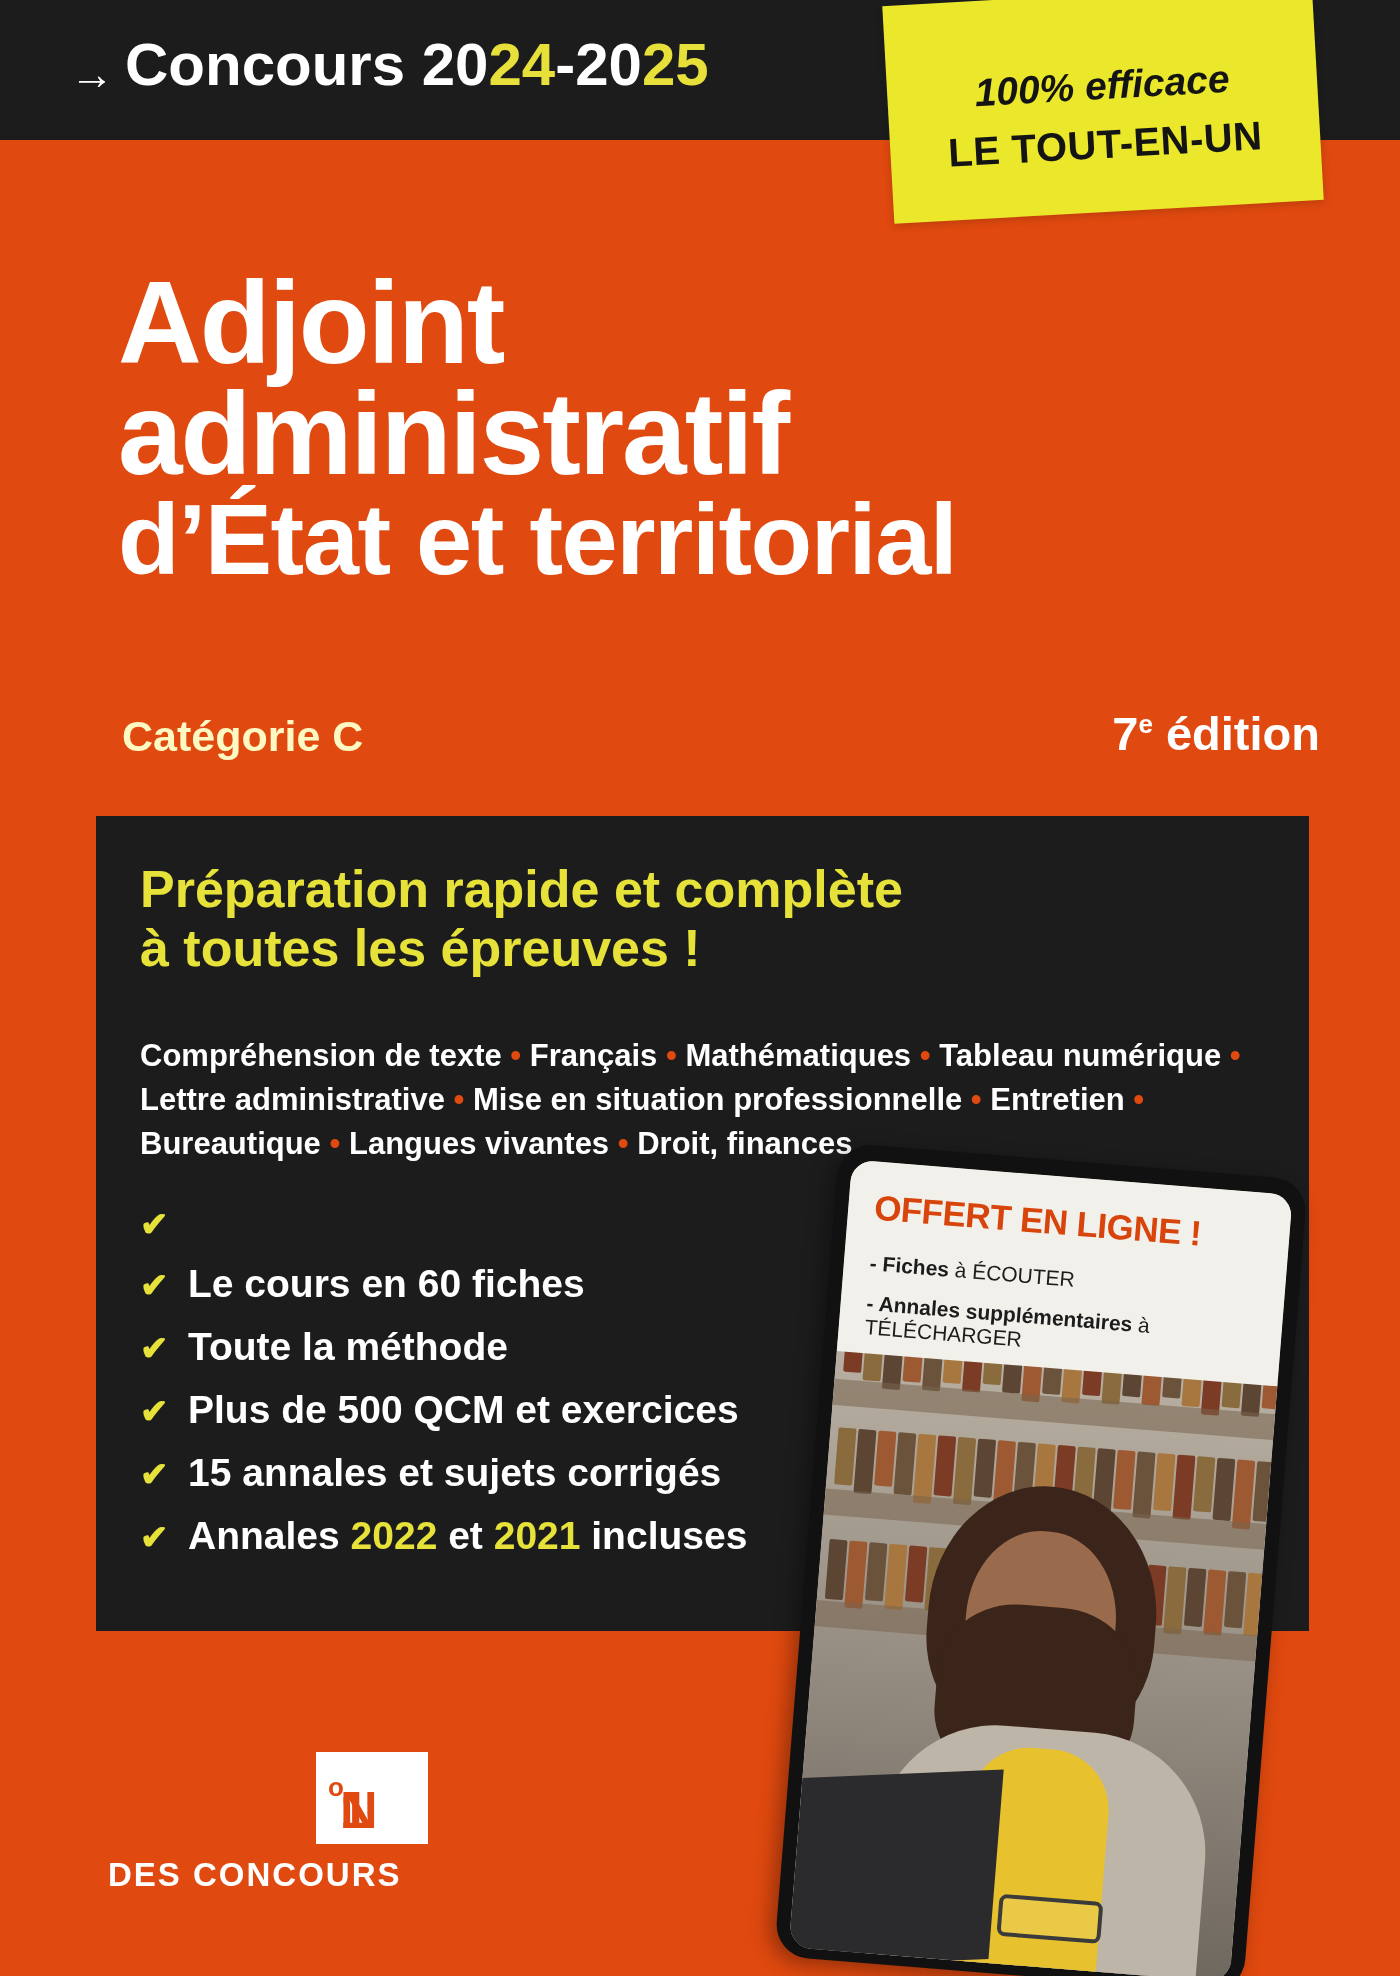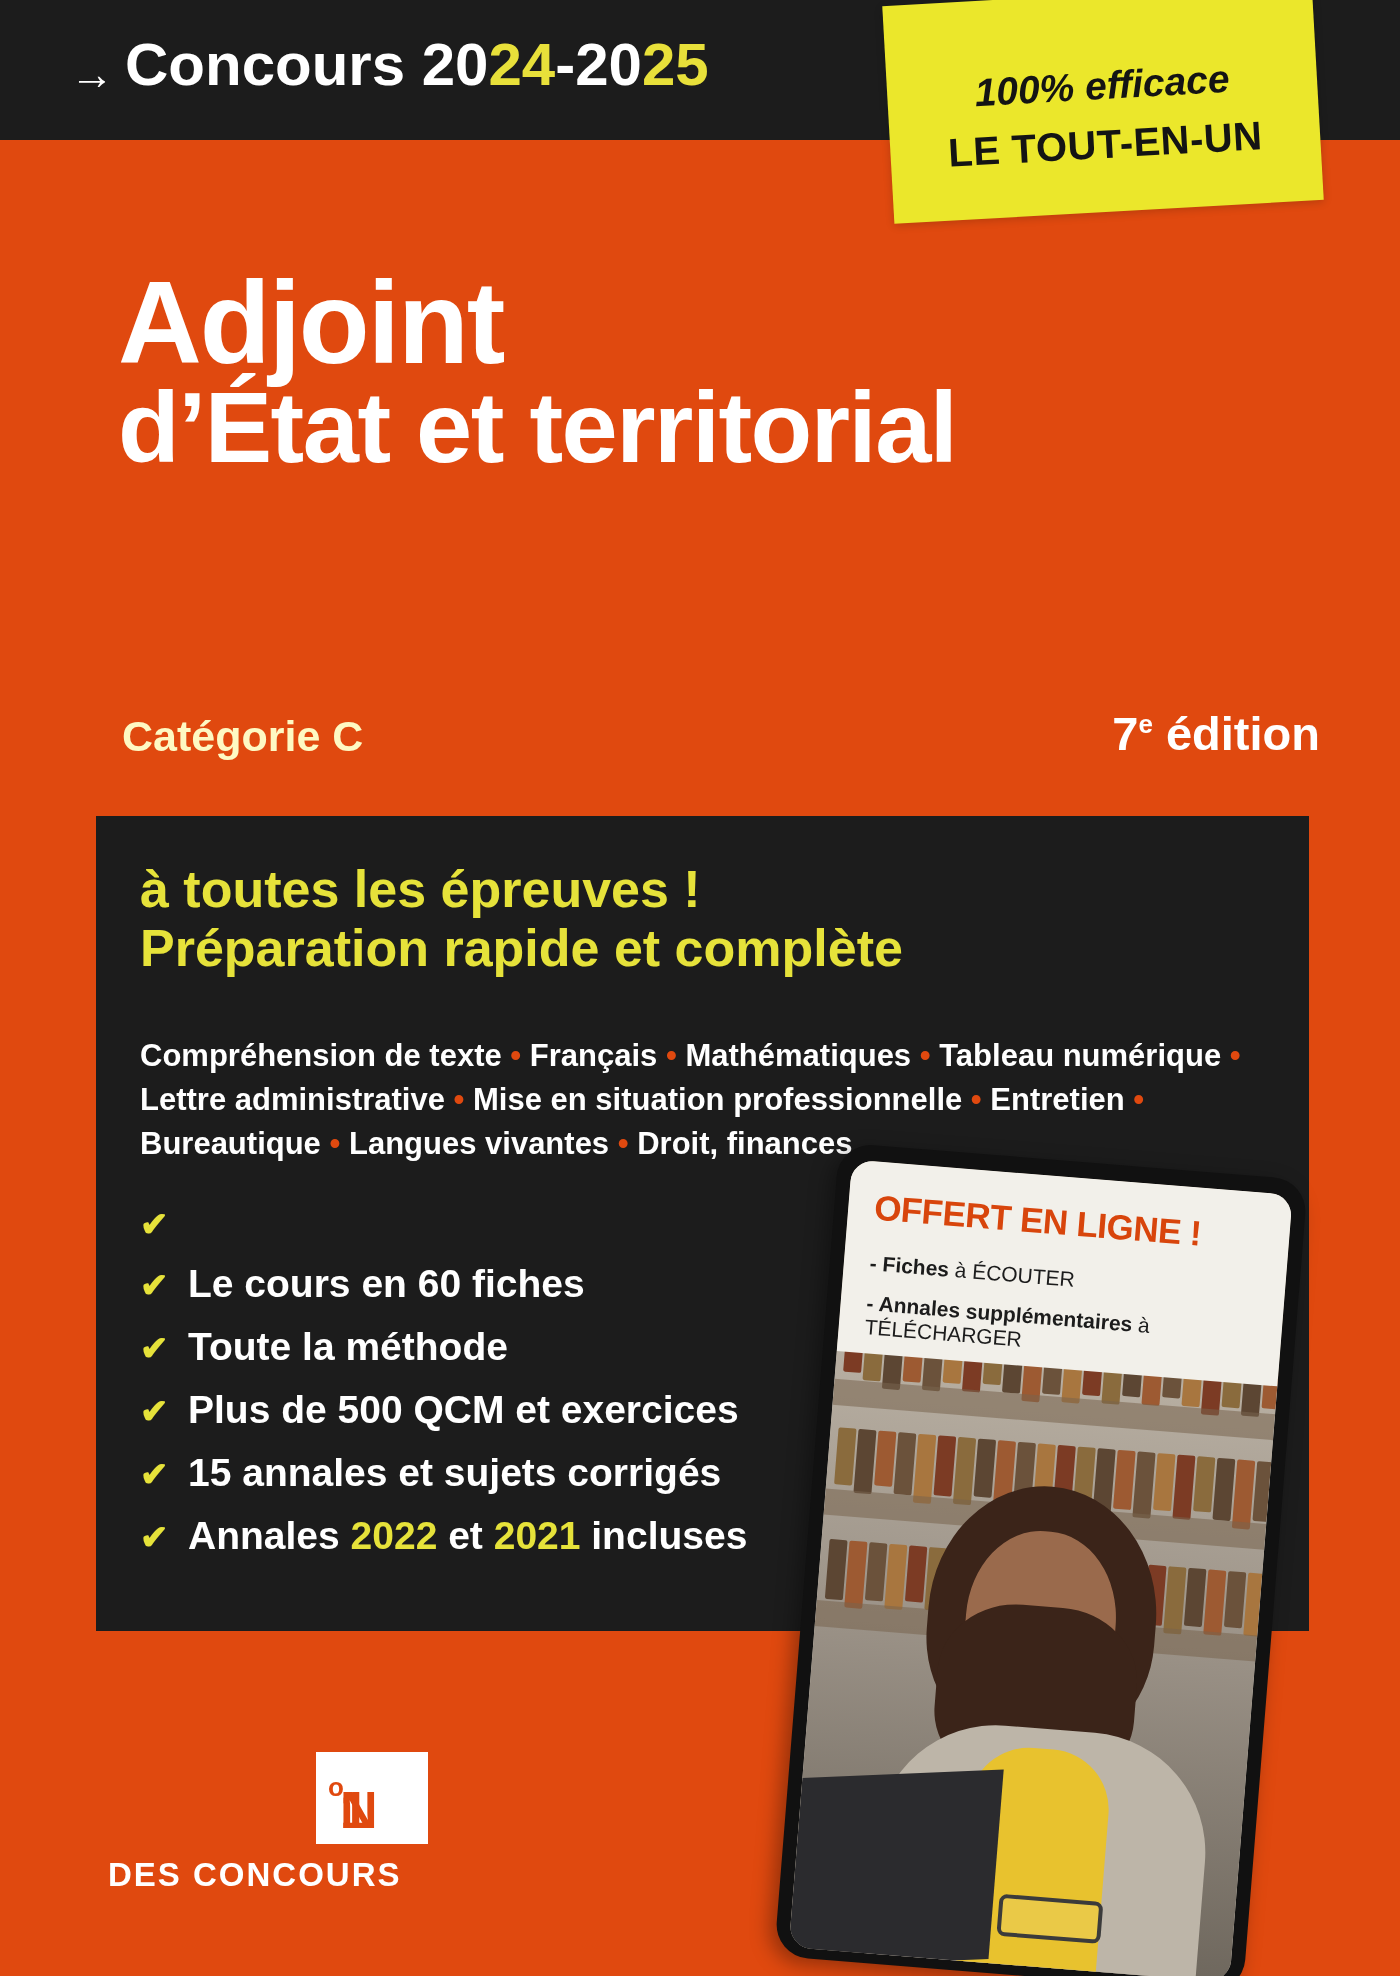--- a/index.html
+++ b/index.html
@@ -359,31 +359,32 @@
     <span class="topband-body"><span>Concours </span><span>20</span><span class="yellow-digit">24</span><span>-20</span><span class="yellow-digit">25</span></span>
   </div>
 
   <div class="sticker">
     <div class="sticker-line1">100% efficace</div>
     <div class="sticker-line2">LE TOUT-EN-UN</div>
   </div>
 
   <div class="title">
     <span class="l1">Adjoint</span>
+    <span class="l2">administratif</span>
     <span class="l3">d’État et territorial</span>
   </div>
 
   <div class="subline">Catégorie C</div>
 
   <div class="edition"><span>7</span><sup>e</sup><span> édition</span></div>
 
   <div class="panel">
     <div class="panel-head">
+      <div>Préparation rapide et complète</div>
       <div>à toutes les épreuves !</div>
-      <div>Préparation rapide et complète</div>
     </div>
 
     <div class="panel-subjects">
       <span>Compréhension de texte</span><span class="dot"> • </span><span>Français</span><span class="dot"> • </span><span>Mathématiques</span><span class="dot"> • </span><span>Tableau numérique</span><span class="dot"> • </span><span>Lettre administrative</span><span class="dot"> • </span><span>Mise en situation professionnelle</span><span class="dot"> • </span><span>Entretien</span><span class="dot"> • </span><span>Bureautique</span><span class="dot"> • </span><span>Langues vivantes</span><span class="dot"> • </span><span>Droit, finances</span>
     </div>
 
     <div class="bullets">
       <div class="bullet">
         <span class="check">✔</span>
       </div>

